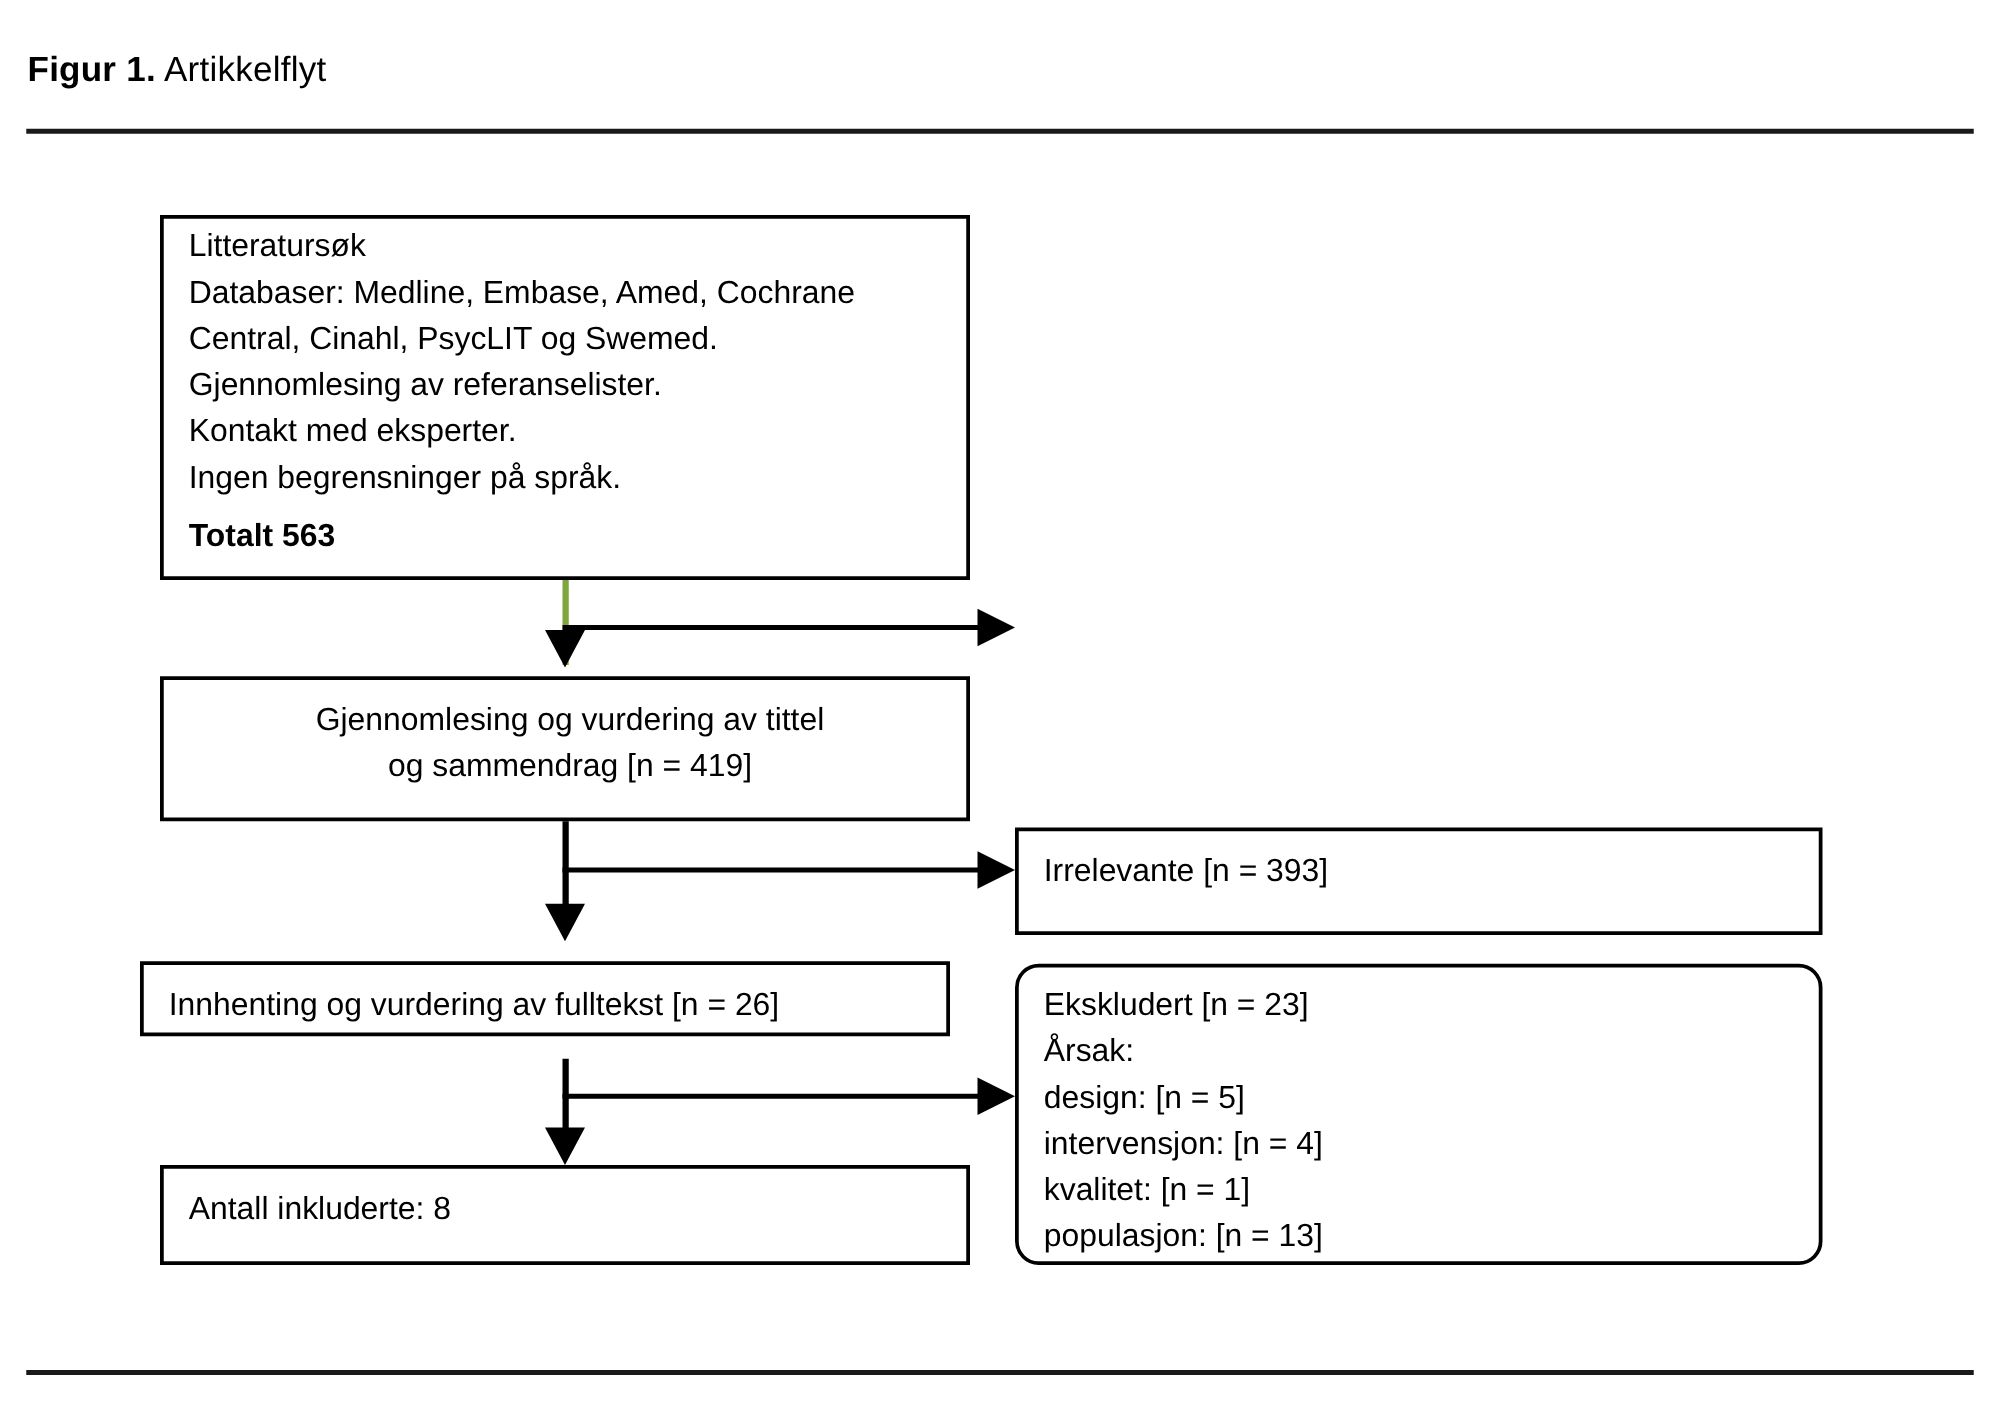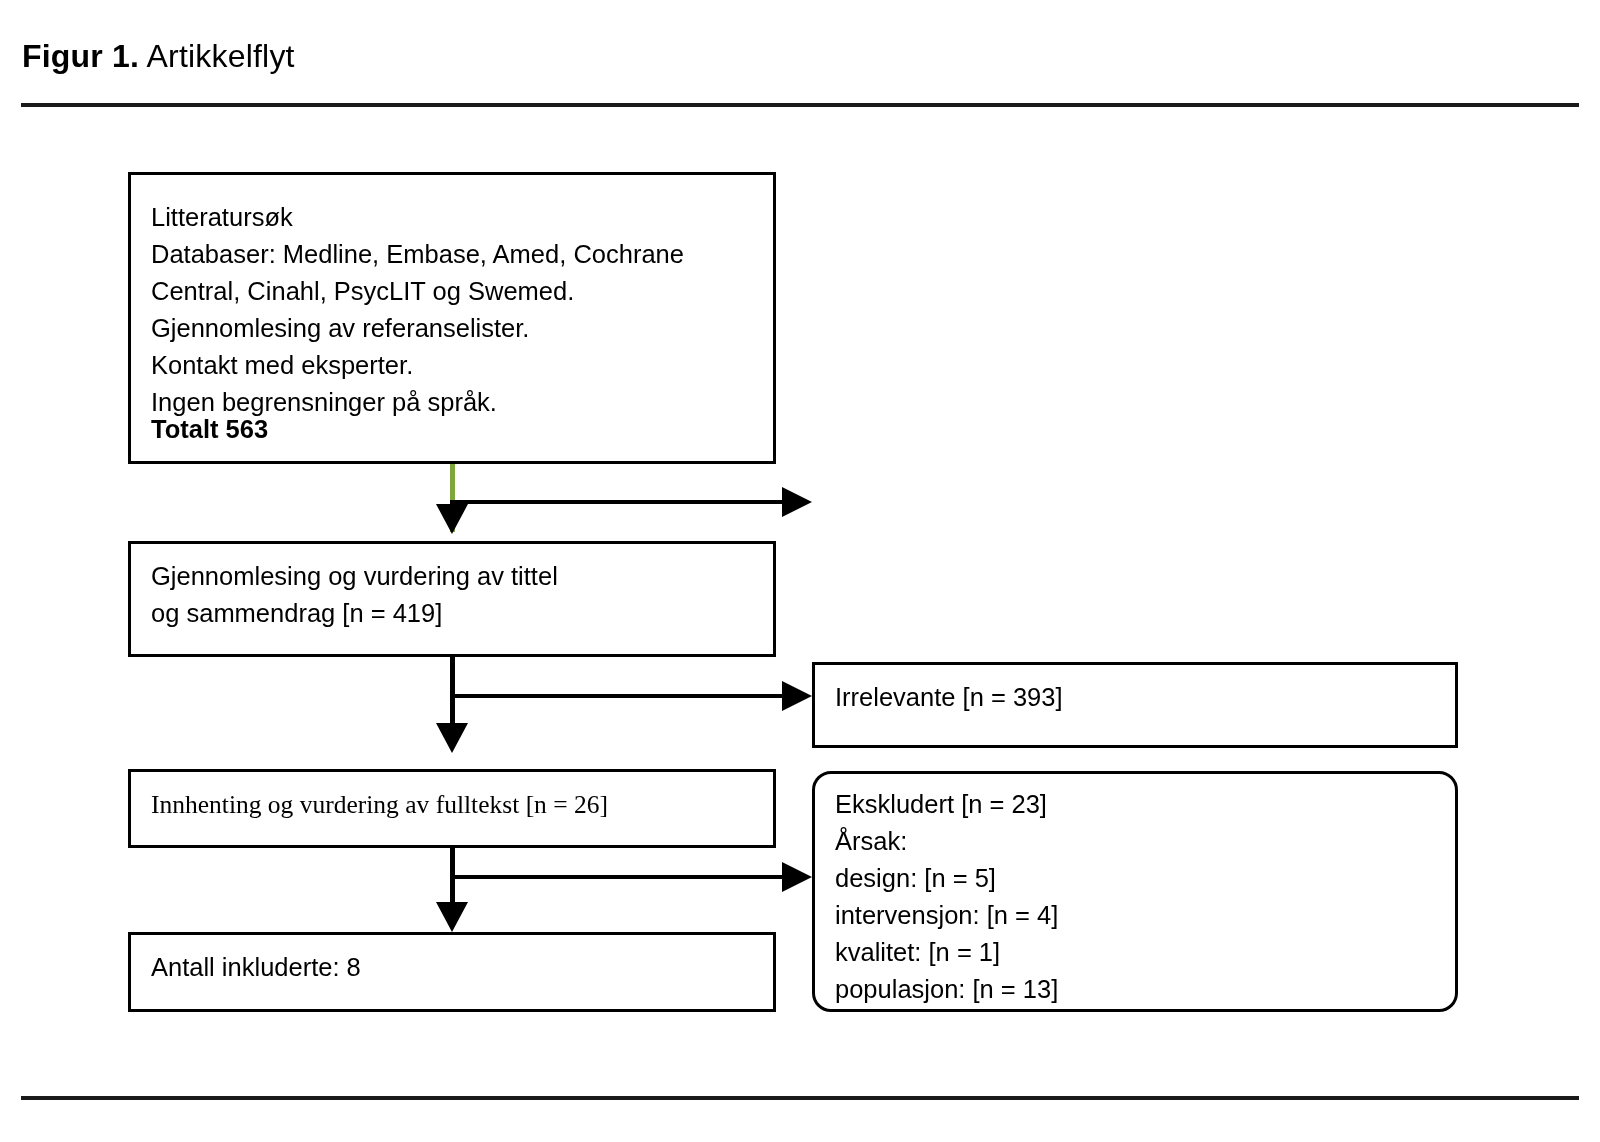--- a/index.html
+++ b/index.html
@@ -14,21 +14,21 @@
     font-family: "Liberation Sans", sans-serif;
     color: #000000;
     overflow: hidden;
   }
 
   
   #figure-title {
     position: absolute;
     left: 22px;
     top: 34px;
-    font-size: 32px;
+    font-size: 28px;
     line-height: 44px;
     letter-spacing: 0.2px;
     white-space: nowrap;
   }
   #figure-title .title-prefix { font-weight: 700; }
   #figure-title .title-name   { font-weight: 400; }
 
   
   .rule {
     position: absolute;
@@ -62,26 +62,26 @@
     right: 12px;
     font-size: 25.5px;
     line-height: 37px;
     color: #000000;
     white-space: pre-wrap;
   }
   .flow-box .box-text.bold { font-weight: 700; }
 
   
   #box-search      { left: 128px; top: 172px;  width: 648px; height: 292px; }
-  #box-search .box-text { top: 24px; }
+  #box-search .box-text { top: 4px; }
 
-  #box-screening   { left: 128px; top: 541px;  width: 648px; height: 116px; }
+  #box-screening   { left: 128px; top: 541px;  width: 648px; height: 116px; text-align: center; }
   #box-screening .box-text { top: 14px; }
 
-  #box-fulltext    { left: 128px; top: 769px;  width: 648px; height: 79px; font-family: Liberation Serif, serif;  }
+  #box-fulltext    { left: 112px; top: 769px;  width: 648px; height: 60px;  }
   #box-fulltext .box-text { top: 14px; }
 
   #box-included    { left: 128px; top: 932px;  width: 648px; height: 80px;  }
   #box-included .box-text { top: 14px; }
 
   
   #box-duplicates  { left: 812px; top: 466px;  width: 646px; height: 75px;  }
   #box-duplicates .box-text { top: 12px; }
 
   #box-irrelevant  { left: 812px; top: 662px;  width: 646px; height: 86px;  }

